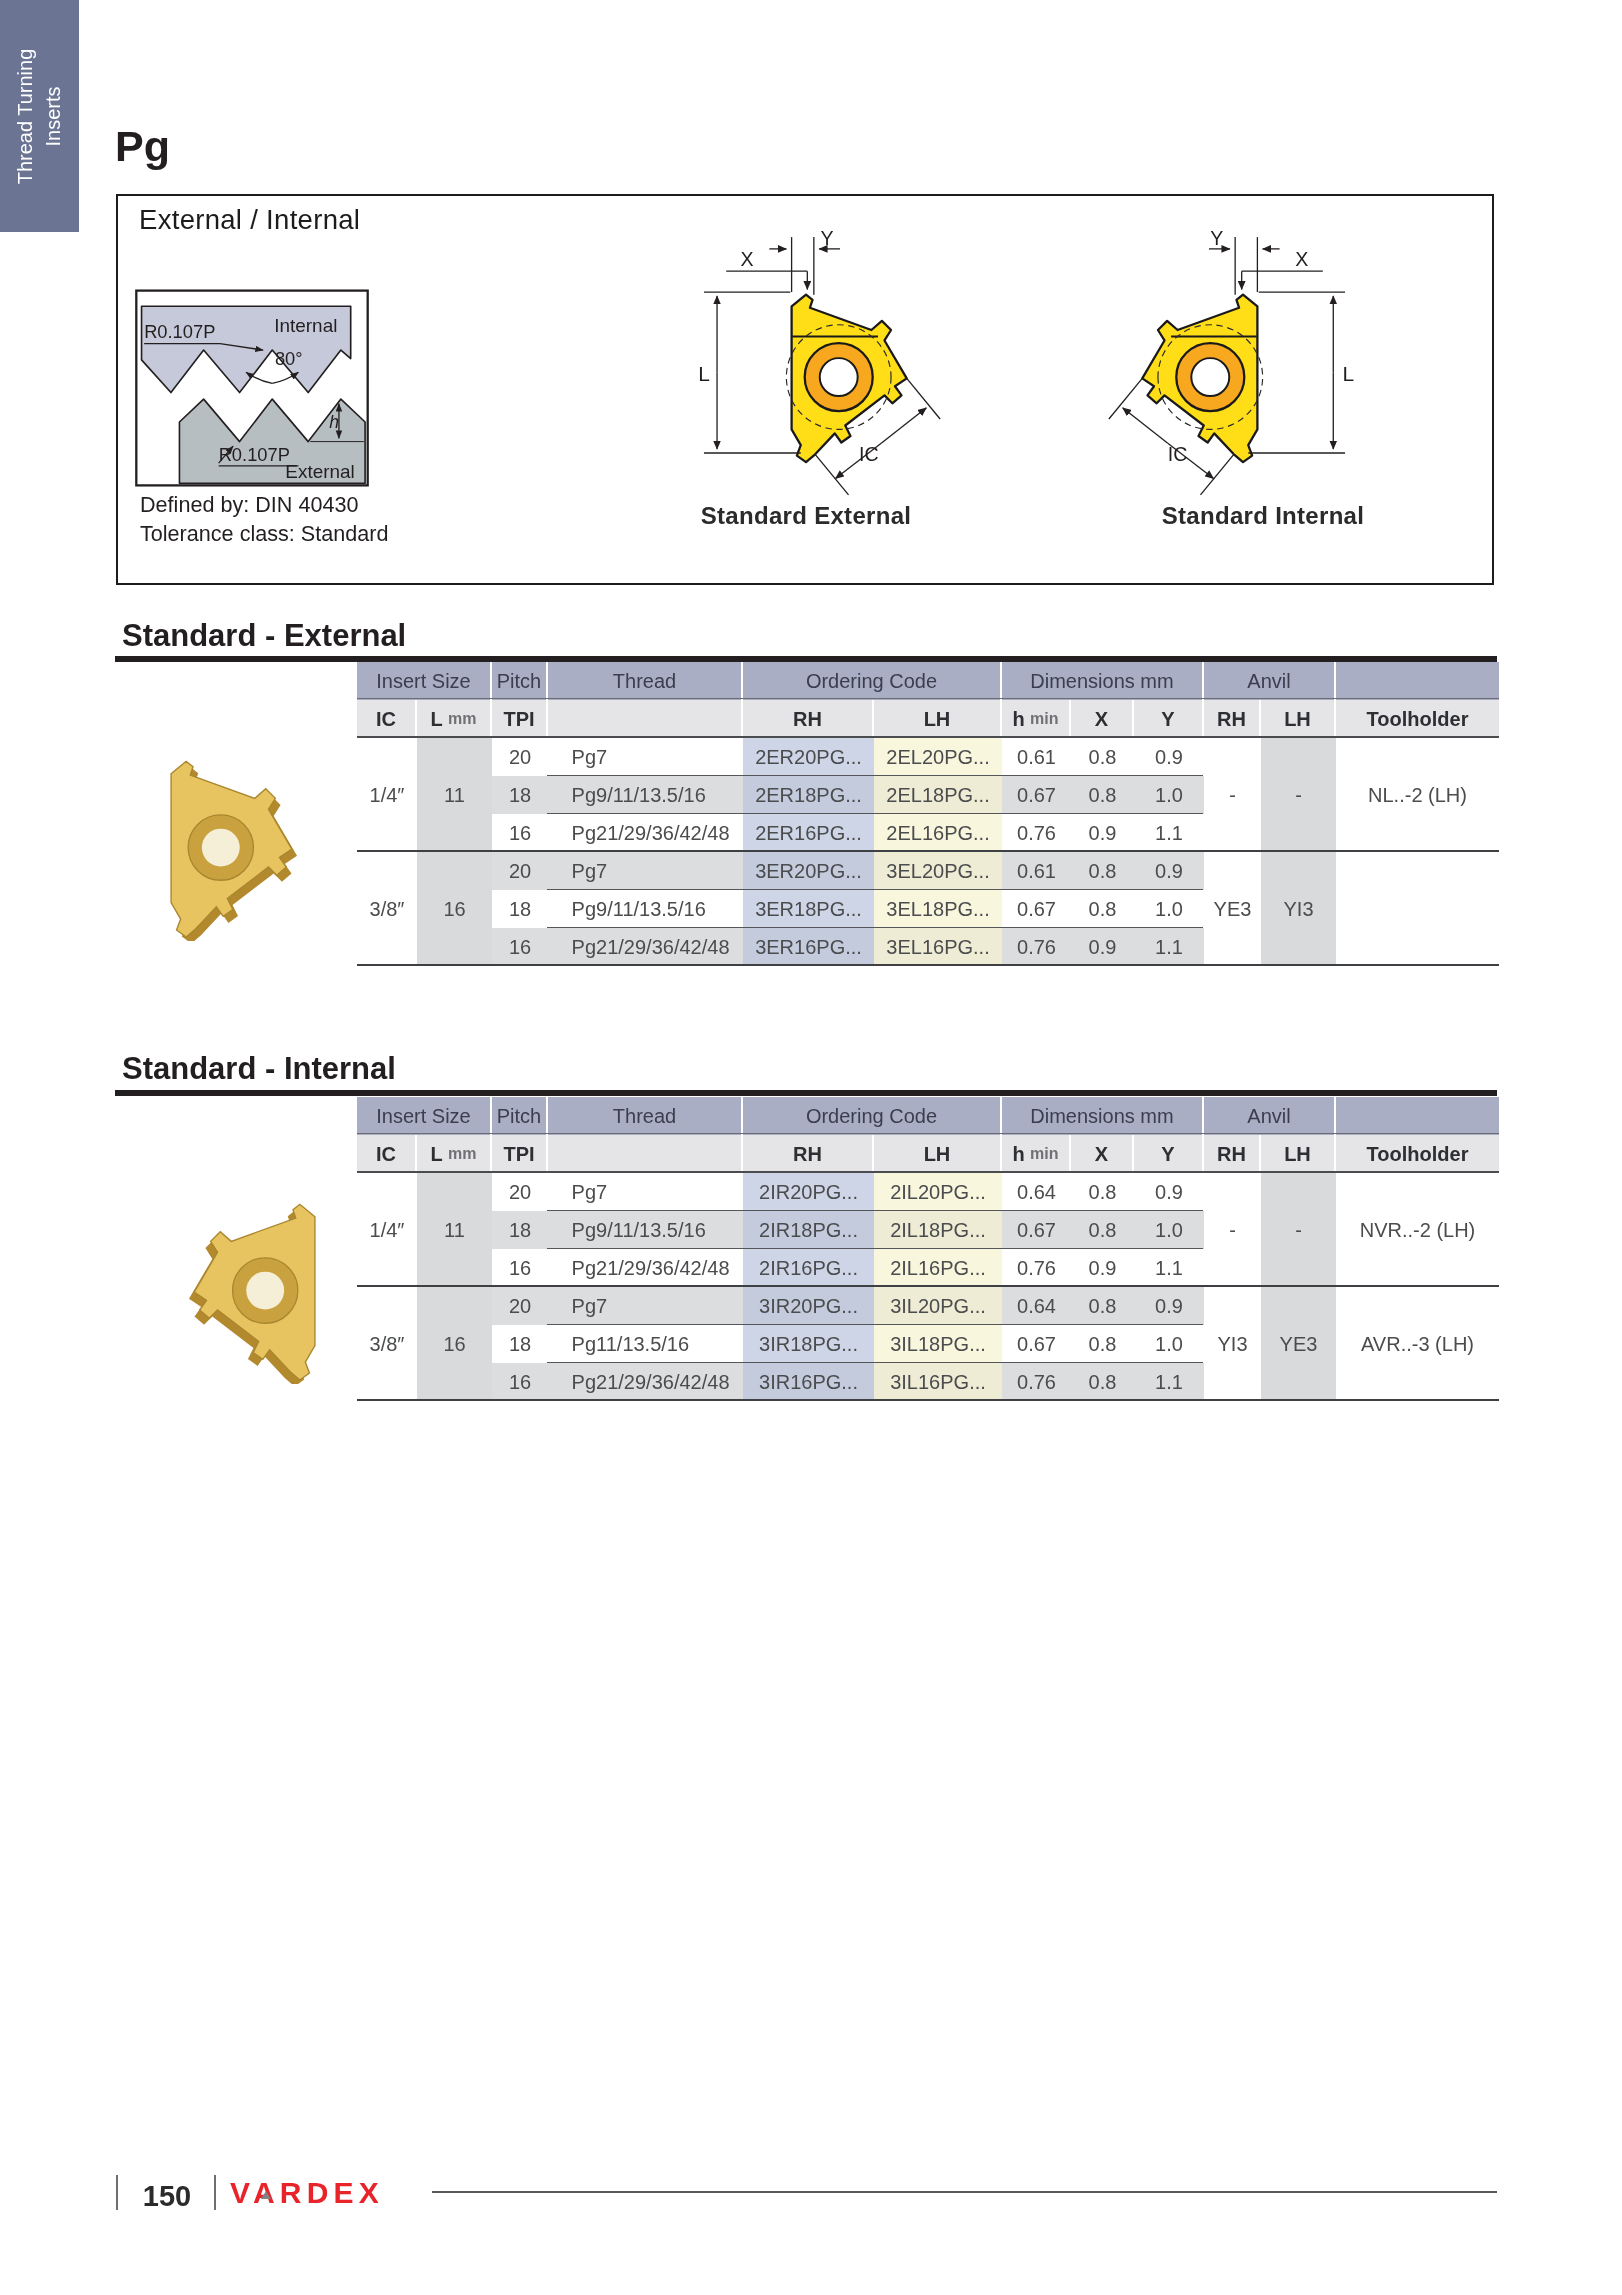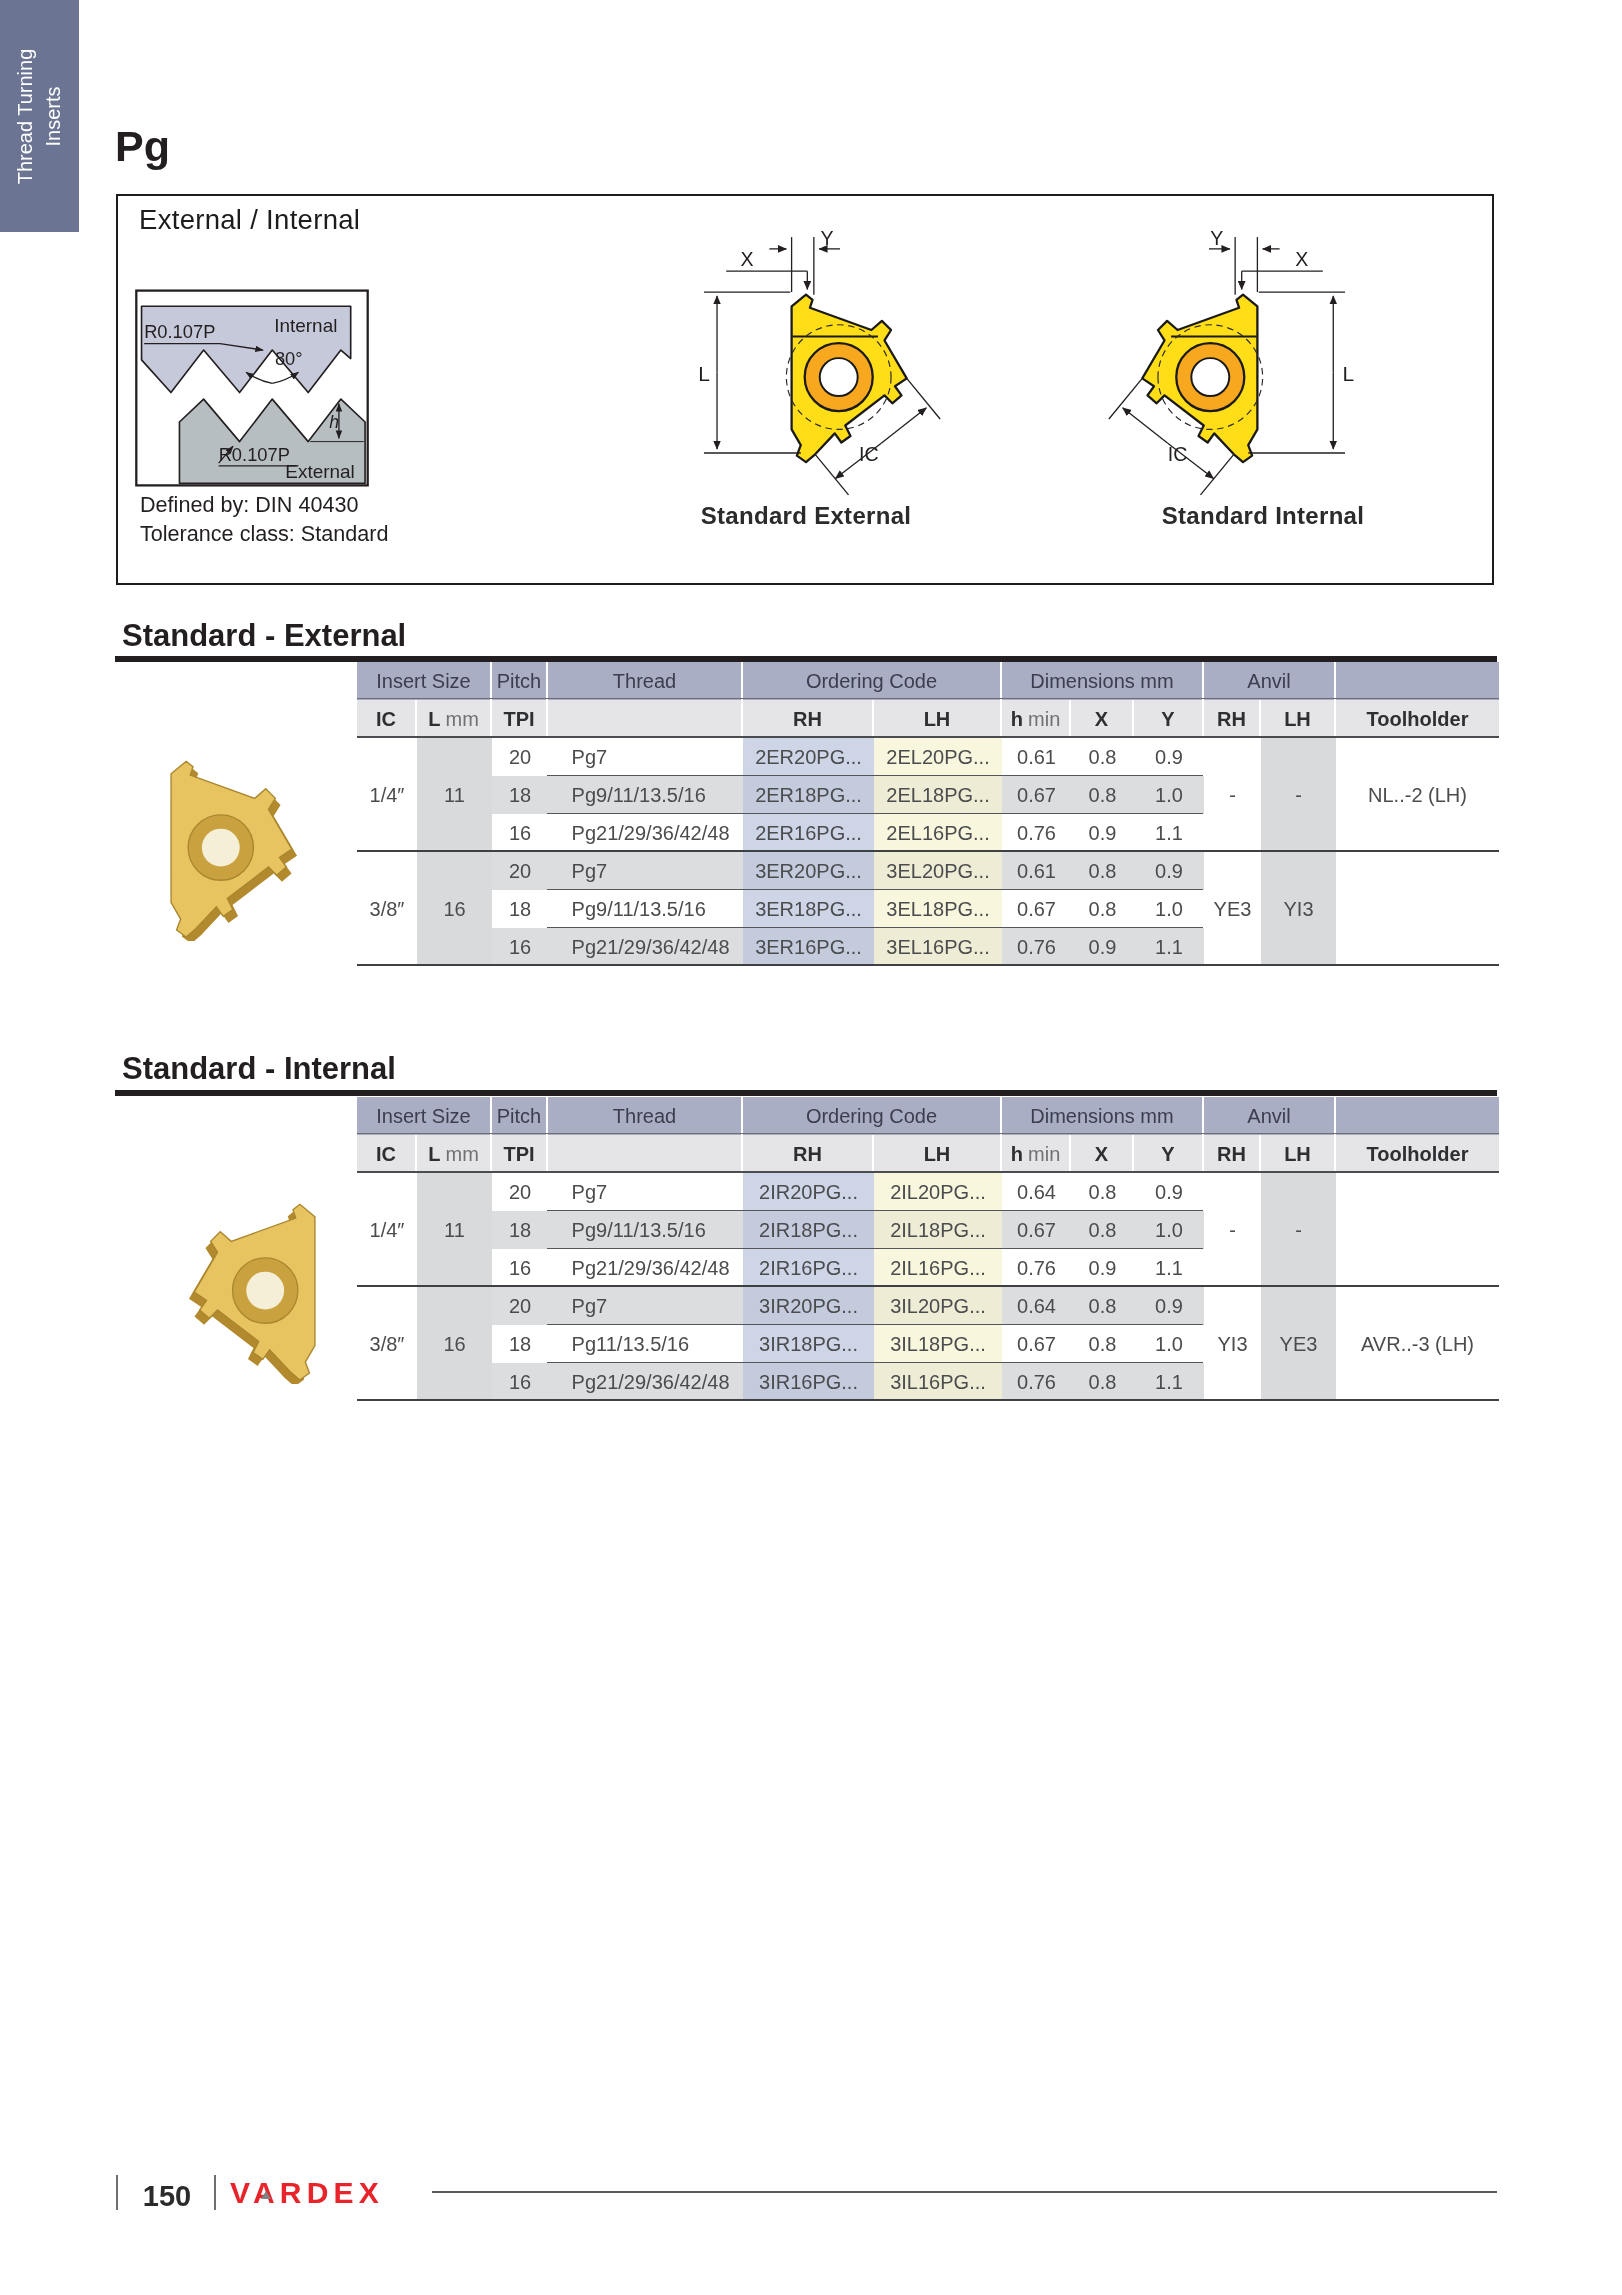--- a/index.html
+++ b/index.html
@@ -19,21 +19,21 @@
   .diag-cap{font-size:24px;font-weight:700;text-align:center;width:314px;color:#2b2b2b;letter-spacing:0.3px}
   .sec-title{font-size:31px;font-weight:700;color:#231f20}
   .rule{background:#231f20;height:5.9px;width:1382px;left:115px}
   .twrap{width:1142px;height:305px}
   .ttable{display:grid;position:absolute;left:0;top:0;
      grid-template-columns:60px 75px 56px 195px 131px 128px 69px 63px 70px 57px 75px 163px;
      grid-template-rows:repeat(8,38px);width:1142px}
   .hc{display:flex;align-items:center;justify-content:center;font-size:20px}
   .hg{background:#A9AEC4;color:#3A3E4E;border-right:2px solid #fff}
   .h2{background:#E5E5E7;color:#2e2f33;font-weight:700;border-right:2px solid #fff}
-  .hu{font-weight:400;color:#707175;margin-left:5.2px;font-size:20px}
+  .hu{font-weight:700;color:#707175;margin-left:5.2px;font-size:16px}
   .nr{border-right:none}
   .dc{display:flex;align-items:center;justify-content:center;font-size:20px;color:#4b4c4e}
   .th{justify-content:flex-start;padding-left:23.6px}
   .crh{background:#CDD5E7}.clh{background:#F8F6DD}
   .gz{background:#DCDDDF}.crh.gz{background:#C3CBDD}.clh.gz{background:#EFECD5}
   .lcol{background:#D9DADC}
   .tl{position:absolute;background:#55565a}
   svg text{font-family:"Liberation Sans",sans-serif;fill:#231f20}
   .footnum{left:126px;top:2180px;width:82px;text-align:center;font-size:29px;font-weight:700;color:#2b2b2b}
   .fbar{width:2px;height:35px;background:#6e6f71;top:2175px}
@@ -307,20 +307,21 @@
     <div class="hc h2" style="grid-area:2/8/3/9">X</div>
     <div class="hc h2" style="grid-area:2/9/3/10">Y</div>
     <div class="hc h2" style="grid-area:2/10/3/11">RH</div>
     <div class="hc h2" style="grid-area:2/11/3/12">LH</div>
     <div class="hc h2 nr" style="grid-area:2/12/3/13">Toolholder</div>
 
     <div class="dc" style="grid-area:3/1/6/2">1/4″</div>
     <div class="dc lcol" style="grid-area:3/2/6/3">11</div>
     <div class="dc" style="grid-area:3/10/6/11">-</div>
     <div class="dc lcol" style="grid-area:3/11/6/12">-</div>
+    <div class="dc" style="grid-area:3/12/6/13">NVR..-2 (LH)</div>
 
     <div class="dc" style="grid-area:3/3/4/4">20</div>
     <div class="dc th" style="grid-area:3/4/4/5">Pg7</div>
     <div class="dc crh" style="grid-area:3/5/4/6">2IR20PG...</div>
     <div class="dc clh" style="grid-area:3/6/4/7">2IL20PG...</div>
     <div class="dc" style="grid-area:3/7/4/8">0.64</div>
     <div class="dc" style="grid-area:3/8/4/9">0.8</div>
     <div class="dc" style="grid-area:3/9/4/10">0.9</div>
 
     <div class="dc gz" style="grid-area:4/3/5/4">18</div>

